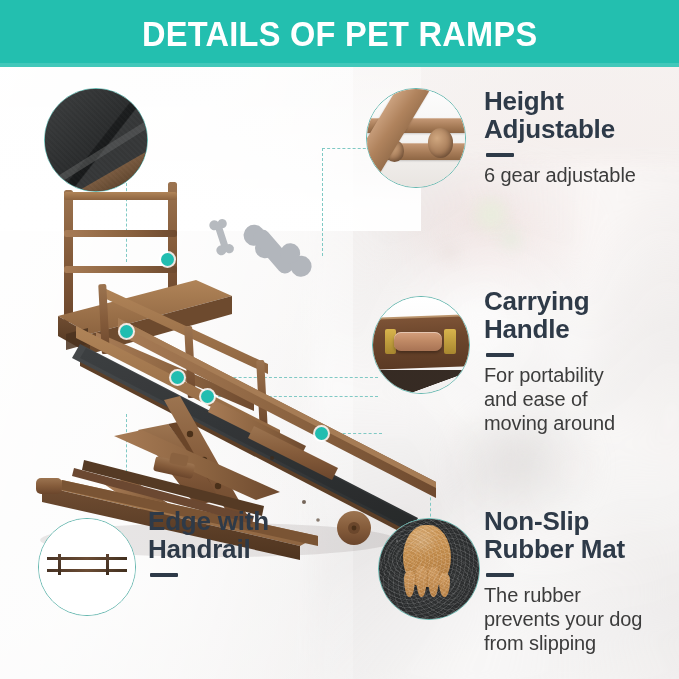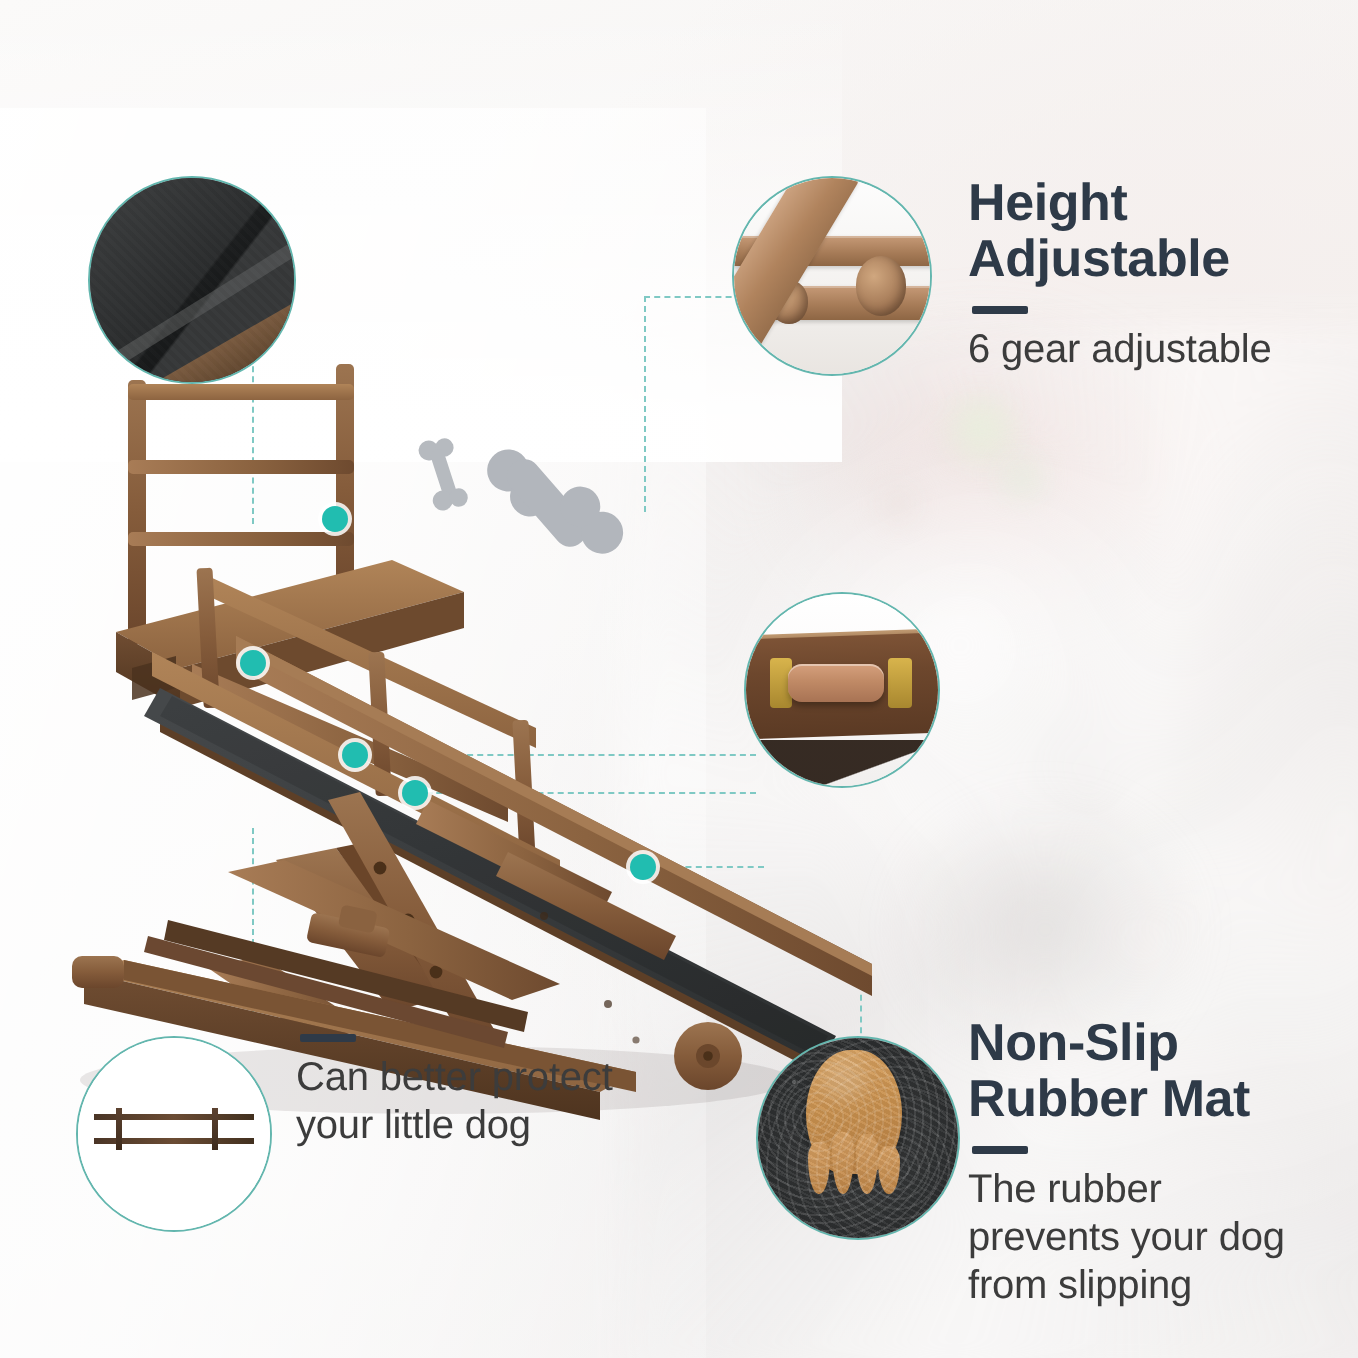--- a/index.html
+++ b/index.html
@@ -271,20 +271,23 @@
   <div class="bg-layer bg-base"></div>
   <div class="bg-layer bg-rose"></div>
   <div class="bg-layer bg-fur"></div>
   <div class="bg-layer bg-muzzle"></div>
   <div class="bokeh b1"></div>
   <div class="bokeh b2"></div>
   <div class="bokeh b3"></div>
   <div class="bg-layer bg-leftwash"></div>
   <div class="bg-layer bg-bottomwash"></div>
 
+  <div class="header">
+    <div class="header-title">DETAILS OF PET RAMPS</div>
+  </div>
 
   <div class="dash v" style="left:126px; top:178px; height:84px;"></div>
   <div class="dash v" style="left:126px; top:414px; height:104px;"></div>
 
   <div class="dash v" style="left:322px; top:148px; height:108px;"></div>
   <div class="dash h" style="left:322px; top:148px; width:54px;"></div>
 
   <div class="dash h" style="left:178px; top:377px; width:200px;"></div>
   <div class="dash h" style="left:208px; top:396px; width:170px;"></div>
 
@@ -466,25 +469,33 @@
   </div>
 
 
   <div class="callout" style="left:484px; top:88px; width:196px;">
     <h3>Height
 Adjustable</h3>
     <div class="rule"></div>
     <p>6 gear adjustable</p>
   </div>
 
+  <div class="callout" style="left:484px; top:288px; width:196px;">
+    <h3>Carrying
+Handle</h3>
+    <div class="rule"></div>
+    <p>For portability
+and ease of
+moving around</p>
+  </div>
 
   <div class="callout" style="left:148px; top:508px; width:200px;">
+    <h3>Edge with
+Handrail</h3>
     <div class="rule"></div>
-    <p>Can better protect
-your little dog</p>
   </div>
 
   <div class="callout" style="left:484px; top:508px; width:198px;">
     <h3>Non-Slip
 Rubber Mat</h3>
     <div class="rule"></div>
     <p>The rubber
 prevents your dog
 from slipping</p>
   </div>

